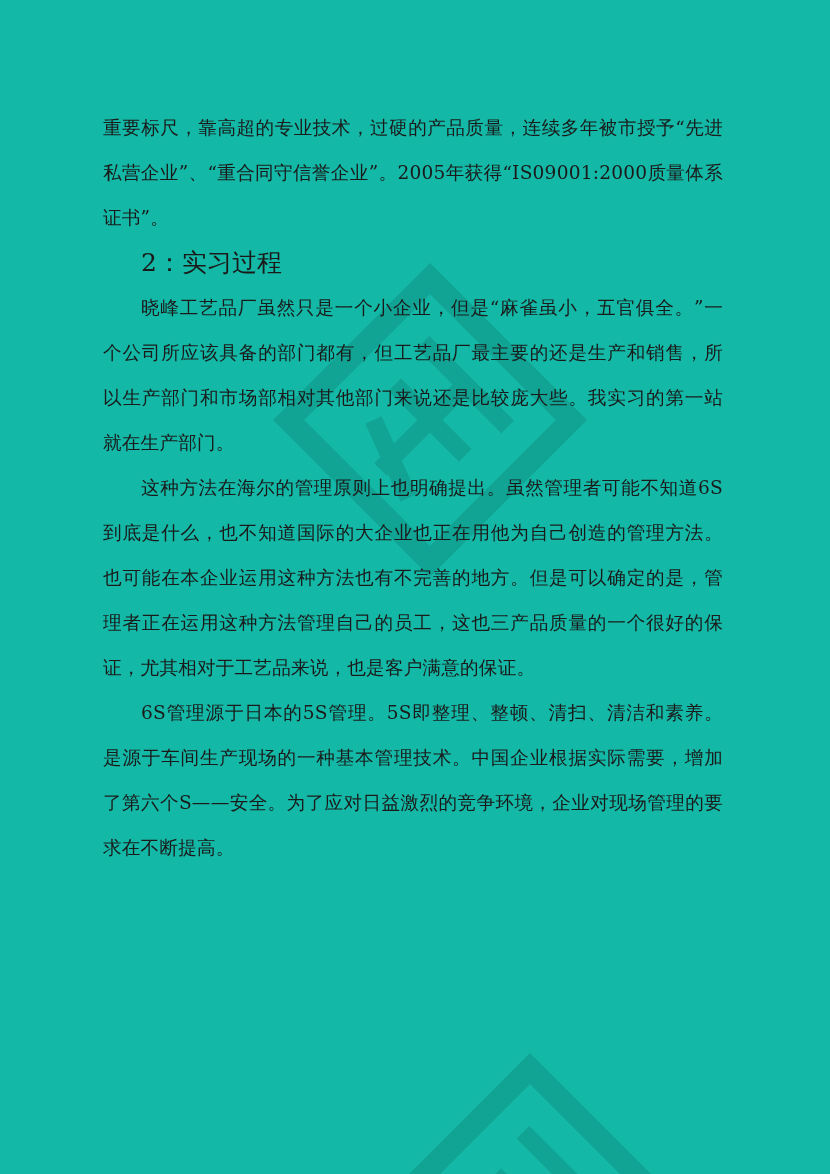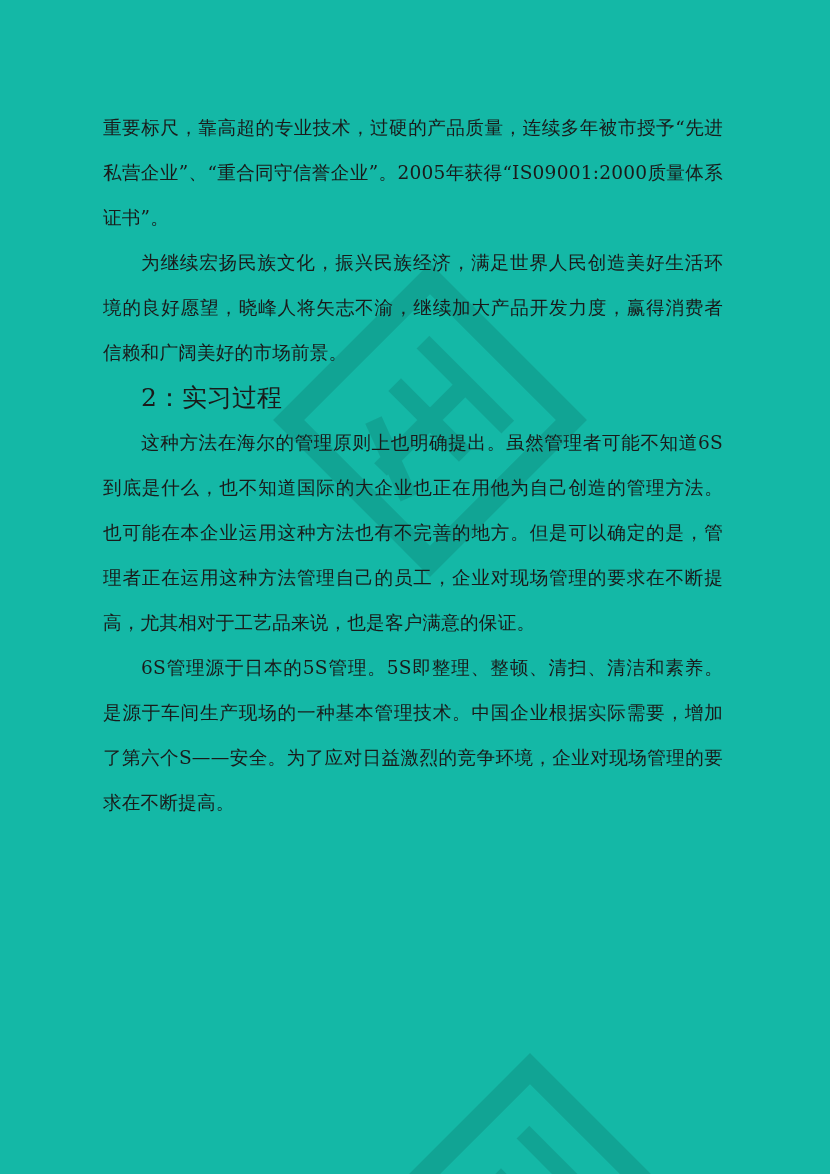--- a/index.html
+++ b/index.html
@@ -68,18 +68,18 @@
     <svg width="320" height="320" viewBox="0 0 320 320">
       <g transform="rotate(45 160 160)">
         <rect x="60" y="60" width="200" height="200" fill="none" stroke="#000" stroke-width="22"></rect>
         <path d="M100 110 L220 110 M160 110 L160 230 M110 160 L210 160" stroke="#000" stroke-width="18" fill="none"></path>
       </g>
     </svg>
   </div>
 
   <div class="content">
     <p class="para">重要标尺，靠高超的专业技术，过硬的产品质量，连续多年被市授予“先进私营企业”、“重合同守信誉企业”。2005年获得“IS09001:2000质量体系证书”。</p>
-    <p class="para indent">为继续宏扬民族文化，振兴民族经济，满足世界人民创造美好生活环境的良好愿望，晓峰人将矢志不渝，继续加大产品开发力度，赢得消费者信赖和广阔美好的市场前景。</p>
     <p class="heading">2：实习过程</p>
-    <p class="para indent">这种方法在海尔的管理原则上也明确提出。虽然管理者可能不知道6S到底是什么，也不知道国际的大企业也正在用他为自己创造的管理方法。也可能在本企业运用这种方法也有不完善的地方。但是可以确定的是，管理者正在运用这种方法管理自己的员工，企业对现场管理的要求在不断提高，尤其相对于工艺品来说，也是客户满意的保证。</p>
+    <p class="para indent">晓峰工艺品厂虽然只是一个小企业，但是“麻雀虽小，五官俱全。”一个公司所应该具备的部门都有，但工艺品厂最主要的还是生产和销售，所以生产部门和市场部相对其他部门来说还是比较庞大些。我实习的第一站就在生产部门。</p>
+    <p class="para indent">这种方法在海尔的管理原则上也明确提出。虽然管理者可能不知道6S到底是什么，也不知道国际的大企业也正在用他为自己创造的管理方法。也可能在本企业运用这种方法也有不完善的地方。但是可以确定的是，管理者正在运用这种方法管理自己的员工，这也三产品质量的一个很好的保证，尤其相对于工艺品来说，也是客户满意的保证。</p>
     <p class="para indent">6S管理源于日本的5S管理。5S即整理、整顿、清扫、清洁和素养。是源于车间生产现场的一种基本管理技术。中国企业根据实际需要，增加了第六个S——安全。为了应对日益激烈的竞争环境，企业对现场管理的要求在不断提高。</p>
   </div>
 </div>
 
 </body></html>

